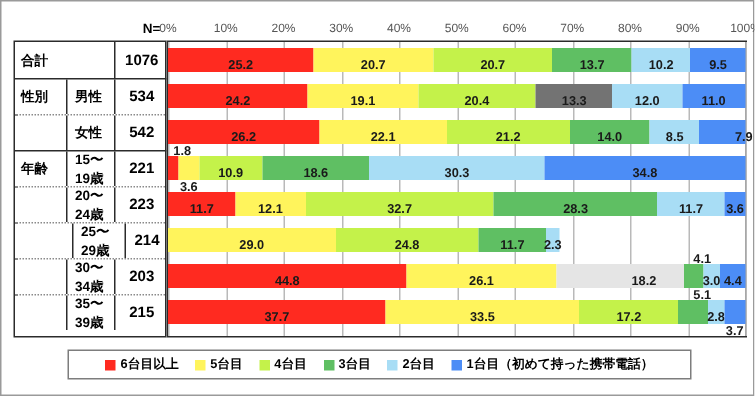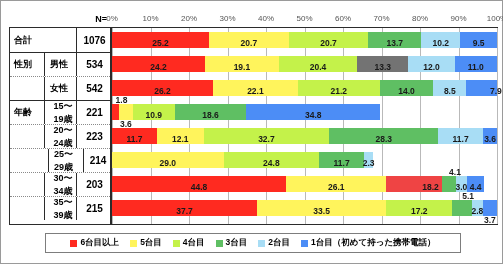--- a/index.html
+++ b/index.html
@@ -29,21 +29,20 @@
   }
 
   
   #table{
     left:8px;top:26px;width:102px;height:198px;
     border:1px solid #2b2b2b;box-sizing:border-box;
   }
   .trow{
     position:absolute;left:0;width:102px;height:24px;display:flex;
     box-sizing:border-box;
-    text-align:center;
   }
   .trow .grp{
     width:34px;box-sizing:border-box;font-size:9px;font-weight:bold;
     display:flex;align-items:center;padding-left:4px;
   }
   .trow .lbl{
     flex:1;box-sizing:border-box;font-size:9px;font-weight:bold;
     display:flex;align-items:center;padding-left:5px;
   }
   .trow .n{
@@ -226,20 +225,23 @@
         </div>
         <div class="seg dn" style="width: 13.86px; background: rgb(255, 244, 92);">
           <span>3.6</span>
         </div>
         <div class="seg" style="width: 41.965px; background: rgb(196, 242, 74);">
           <span>10.9</span>
         </div>
         <div class="seg" style="width: 71.61px; background: rgb(95, 191, 99);">
           <span>18.6</span>
         </div>
+        <div class="seg" style="width: 116.655px; background: rgb(168, 221, 245);">
+          <span>30.3</span>
+        </div>
         <div class="seg" style="width: 133.98px; background: rgb(76, 141, 246);">
           <span>34.8</span>
         </div>
       </div>
       <div class="bar" style="top: 100px;">
         <div class="seg" style="width: 45.045px; background: rgb(255, 42, 32);">
           <span>11.7</span>
         </div>
         <div class="seg" style="width: 46.585px; background: rgb(255, 244, 92);">
           <span>12.1</span>
@@ -265,27 +267,27 @@
           <span>24.8</span>
         </div>
         <div class="seg" style="width: 45.045px; background: rgb(95, 191, 99);">
           <span>11.7</span>
         </div>
         <div class="seg" style="width: 8.855px; background: rgb(168, 221, 245);">
           <span>2.3</span>
         </div>
       </div>
       <div class="bar" style="top: 148px;">
-        <div class="seg" style="width: 174px; background: rgb(255, 42, 32);">
+        <div class="seg" style="width: 160px; background: rgb(255, 42, 32);">
           <span>44.8</span>
         </div>
         <div class="seg" style="width: 100.485px; background: rgb(255, 244, 92);">
           <span>26.1</span>
         </div>
-        <div class="seg" style="width: 56px; background: #ef4444; padding-left: 32px;">
+        <div class="seg" style="width: 85px; background: #e5e5e5; padding-left: 32px;">
           <span>18.2</span>
         </div>
         <div class="seg up" style="width: 13.09px; background: rgb(95, 191, 99);">
           <span>4.1</span>
         </div>
         <div class="seg" style="width: 11.55px; background: rgb(168, 221, 245);">
           <span>3.0</span>
         </div>
         <div class="seg" style="width: 16.94px; background: rgb(76, 141, 246);">
           <span>4.4</span>

